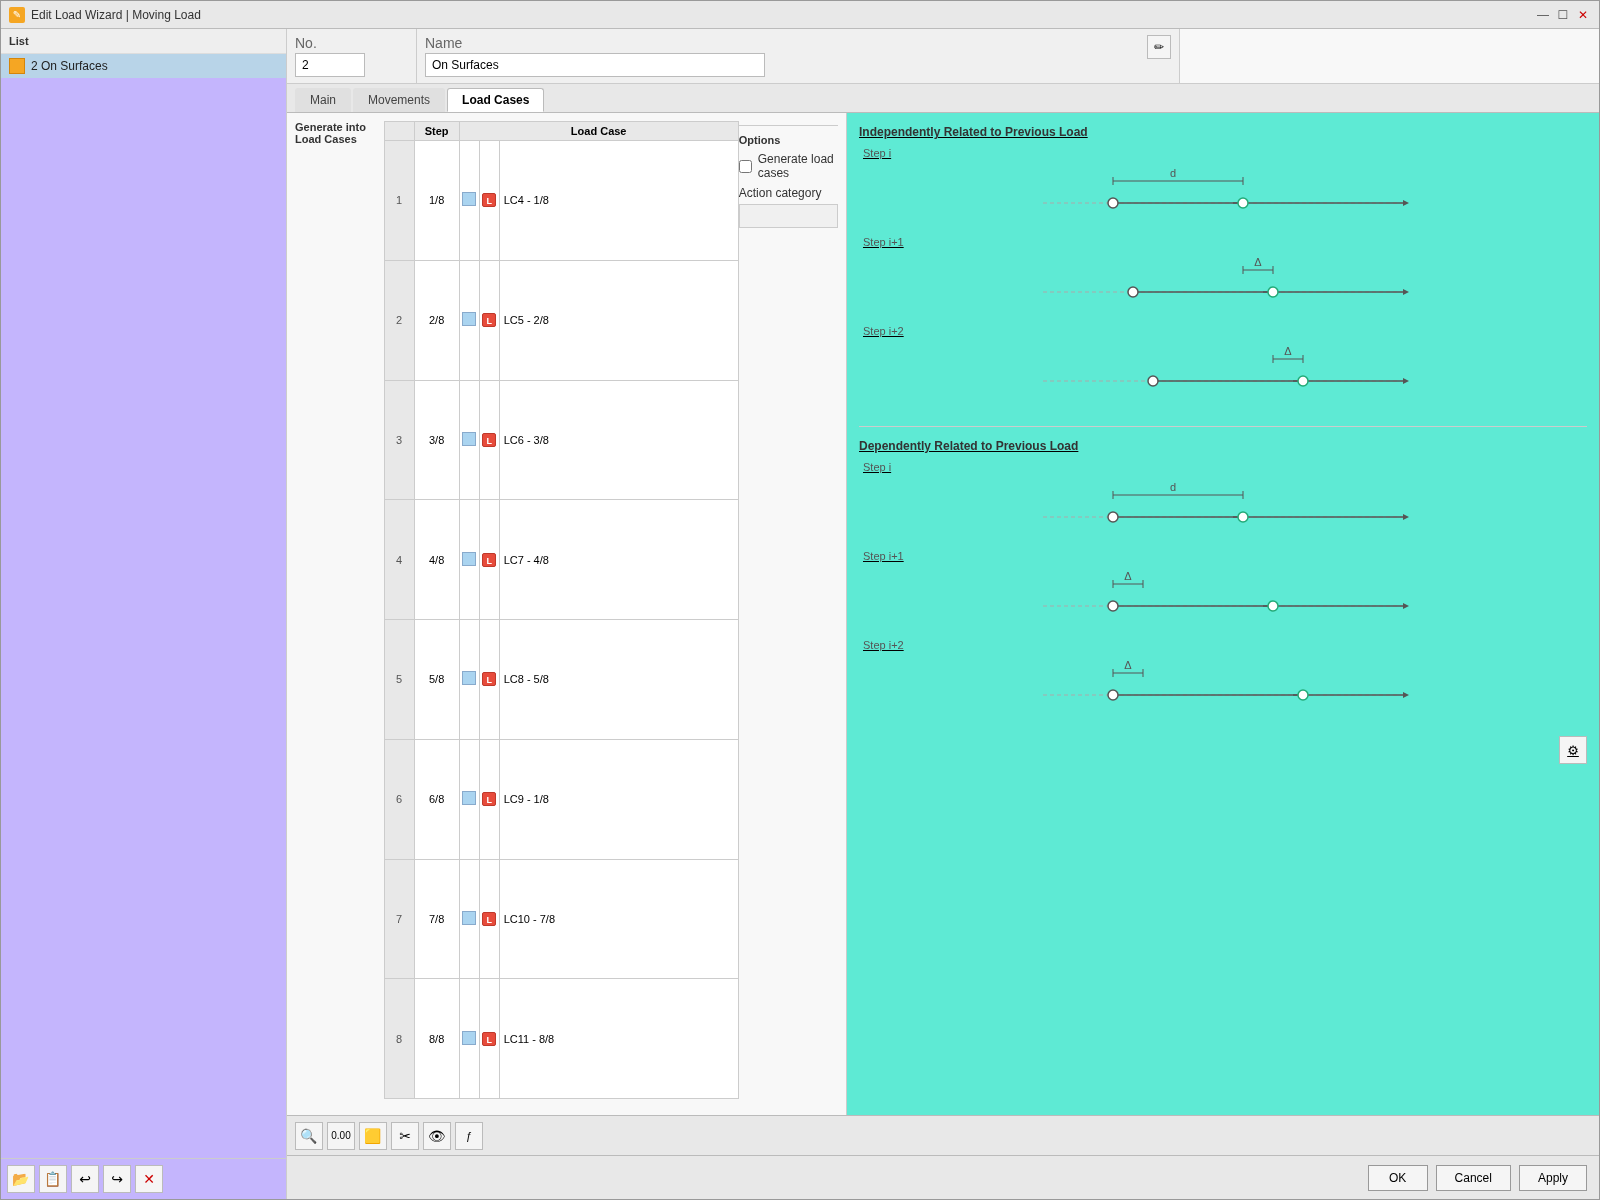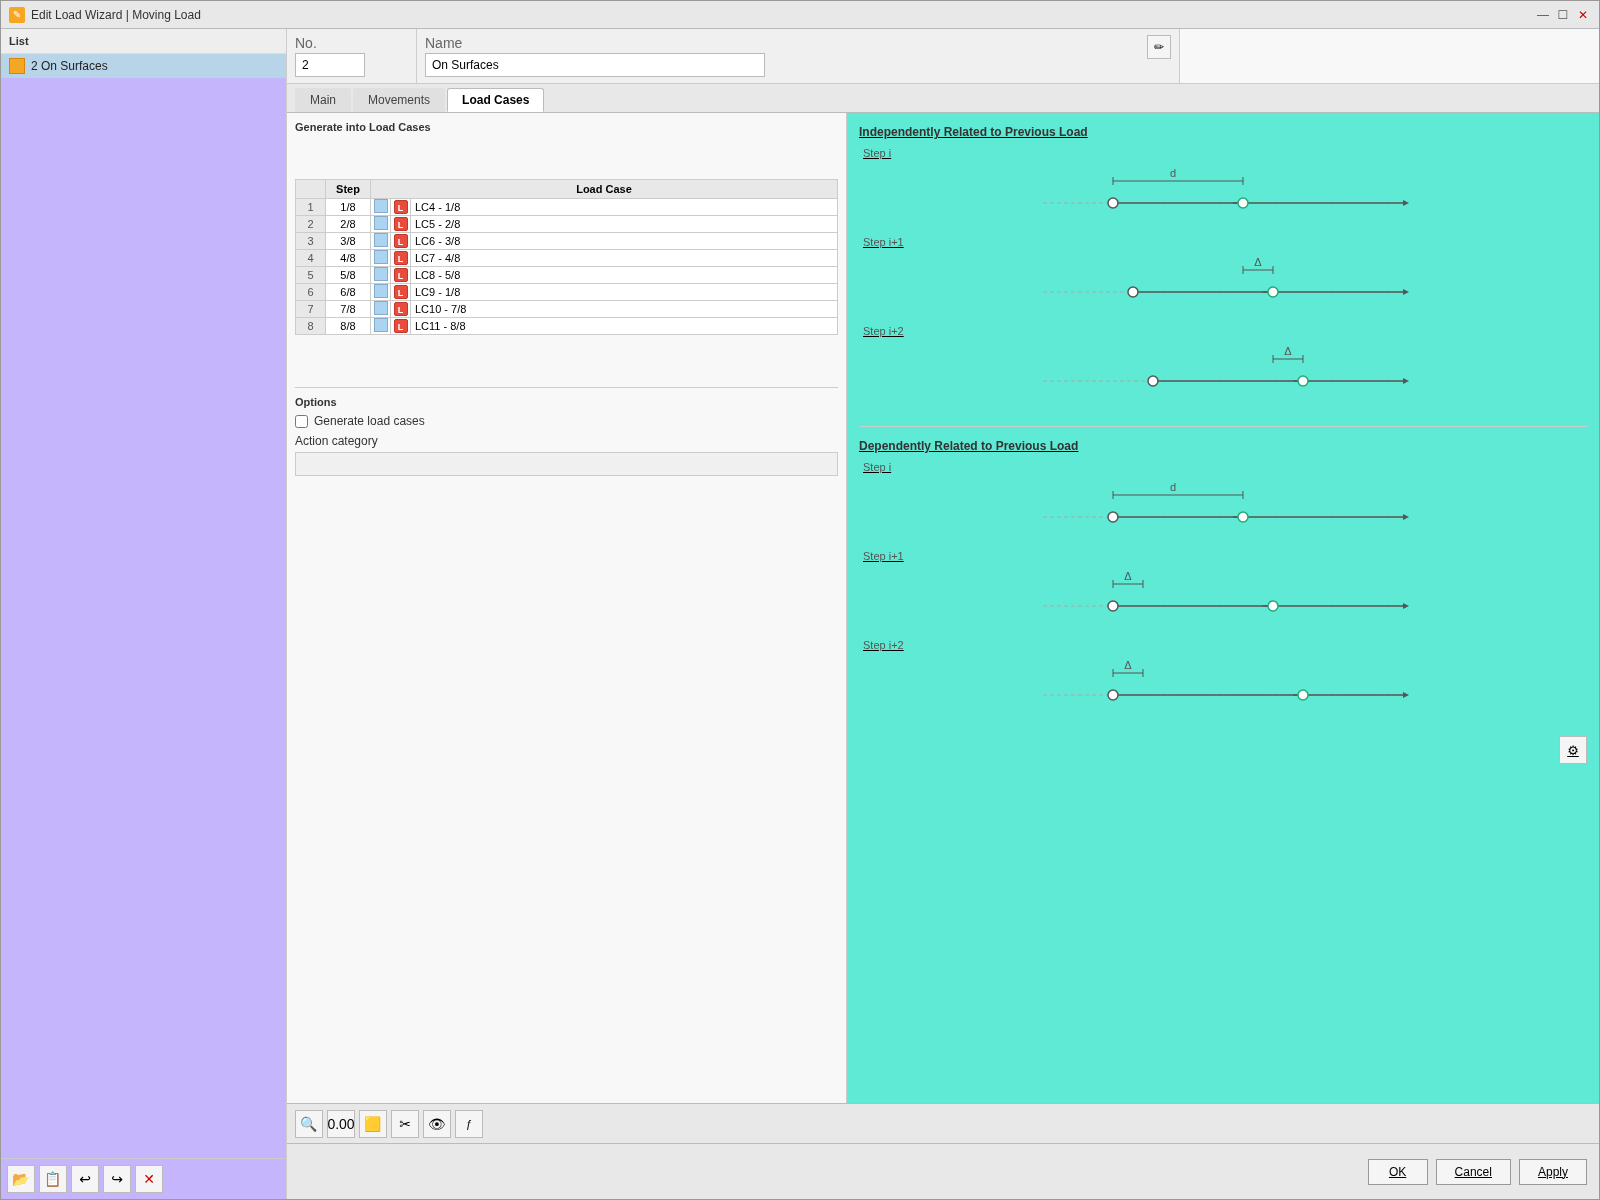--- a/index.html
+++ b/index.html
@@ -36,21 +36,21 @@
 
     
     .tabs { display: flex; border-bottom: 1px solid #bbb; background: #e8e8e8; padding-top: 4px; padding-left: 8px; }
     .tab { padding: 4px 14px; font-size: 12px; cursor: pointer; border: 1px solid transparent; border-bottom: none; margin-right: 2px; background: #e0e0e0; color: #444; border-radius: 3px 3px 0 0; }
     .tab.active { background: #fff; border-color: #bbb; border-bottom: 1px solid #fff; color: #000; font-weight: bold; }
 
     
     .content-area { display: flex; flex: 1; overflow: hidden; }
 
     
-    .data-panel { width: 560px; background: #f8f8f8; border-right: 1px solid #ccc; display: flex; flex-direction: column; padding: 8px; overflow-y: auto; gap: 40px; }
+    .data-panel { width: 560px; background: #f8f8f8; border-right: 1px solid #ccc; display: flex; flex-direction: row; padding: 8px; overflow-y: auto; }
 
     .section-title { font-size: 11px; font-weight: bold; color: #333; margin-bottom: 6px; }
 
     
     .load-table { width: 100%; border-collapse: collapse; font-size: 11px; margin-bottom: 8px; }
     .load-table th { background: #e8e8e8; border: 1px solid #ccc; padding: 3px 6px; text-align: center; font-weight: bold; }
     .load-table td { border: 1px solid #ccc; padding: 2px 4px; text-align: center; background: #fff; }
     .load-table td.row-num { background: #e8e8e8; color: #555; width: 30px; }
     .load-table td.step-cell { width: 45px; }
     .load-table td.color-cell { width: 20px; padding: 0; }
@@ -71,21 +71,21 @@
     .diagram-section-title { font-size: 12px; font-weight: bold; color: #333; margin-bottom: 8px; }
     .step-label { font-size: 11px; color: #555; margin-bottom: 4px; margin-left: 4px; }
 
     .divider-line { border: none; border-top: 1px solid #ccc; margin: 12px 0; }
 
     
     .bottom-toolbar { height: 40px; background: #e8e8e8; border-top: 1px solid #bbb; display: flex; align-items: center; padding: 0 8px; gap: 4px; }
     .toolbar-btn { width: 28px; height: 28px; border: 1px solid #bbb; background: #f5f5f5; cursor: pointer; display: flex; align-items: center; justify-content: center; font-size: 14px; }
 
     
-    .dialog-footer { height: 56px; background: #e8e8e8; border-top: 1px solid #bbb; display: flex; align-items: center; justify-content: flex-end; padding: 0 12px; gap: 8px; text-decoration: underline; }
+    .dialog-footer { height: 44px; background: #e8e8e8; border-top: 1px solid #bbb; display: flex; align-items: center; justify-content: flex-end; padding: 0 12px; gap: 8px; }
     .footer-btn { padding: 5px 18px; border: 1px solid #999; background: #f5f5f5; cursor: pointer; font-size: 12px; min-width: 60px; }
     .panel-top-row { display: flex; border-bottom: 1px solid #ccc; background: #f0f0f0; }
     .no-section { width: 130px; padding: 6px 8px; border-right: 1px solid #ccc; }
     .name-section { flex: 1; padding: 6px 8px; display: flex; gap: 4px; }
     .preview-section { width: 420px; border-left: 1px solid #ccc; background: #f8f8f8; }
 
     .section-label { font-size: 14px; color: #666; margin-bottom: 2px; }
 
     svg.diagram-svg { width: 100%; height: 70px; }
   </style>
@@ -343,21 +343,21 @@
           
           <div style="display:flex; justify-content:flex-end; margin-top:8px;">
             <button style="width:28px;height:28px;border:1px solid #bbb;background:#f5f5f5;cursor:pointer;font-size:13px;">⚙</button>
           </div>
         </div>
 
       </div>
 
       <div class="bottom-toolbar">
         <button class="toolbar-btn">🔍</button>
-        <button class="toolbar-btn" style="font-size:14px;">0.00</button>
+        <button class="toolbar-btn" style="font-size:10px;">0.00</button>
         <button class="toolbar-btn">🟨</button>
         <button class="toolbar-btn">✂</button>
         <button class="toolbar-btn">👁</button>
         <button class="toolbar-btn" style="font-size:11px;">ƒ</button>
       </div>
 
       <div class="dialog-footer">
         <button class="footer-btn">OK</button>
         <button class="footer-btn">Cancel</button>
         <button class="footer-btn">Apply</button>

